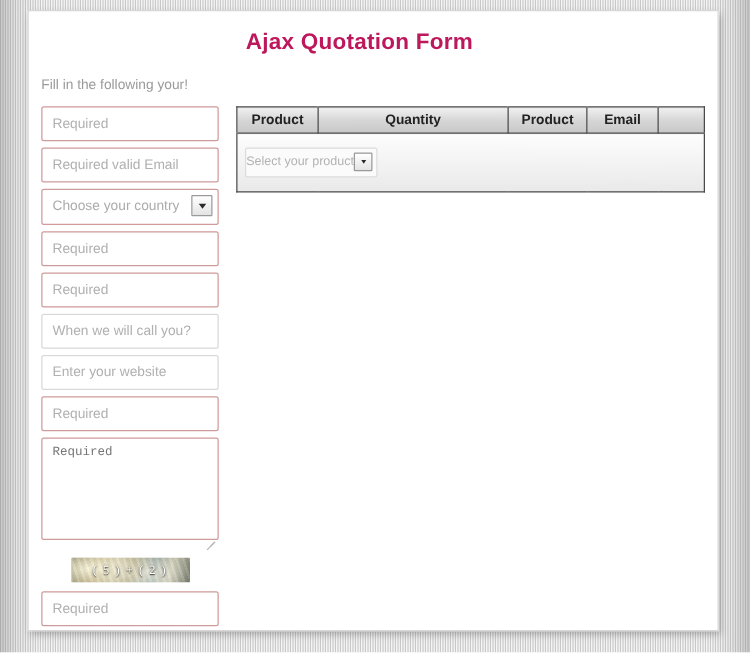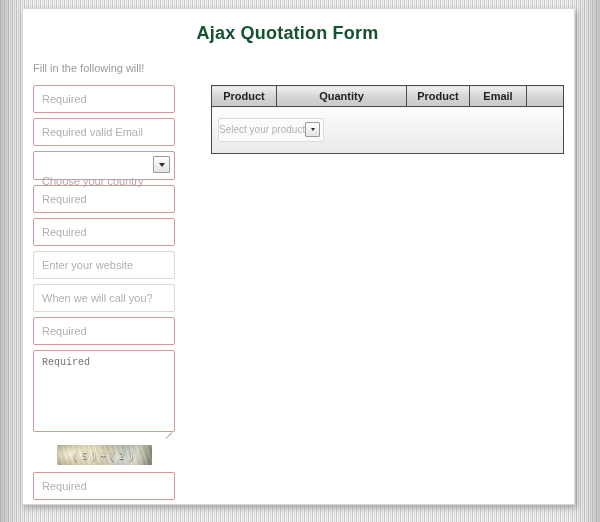--- a/index.html
+++ b/index.html
@@ -51,21 +51,21 @@
     background: #ffffff;
     border: 1px solid #d8d8d8;
     box-shadow: 2px 3px 6px rgba(90,90,90,0.45);
     box-sizing: border-box;
     overflow: hidden;
   }
 
   
   .form-title {
     text-align: center;
-    color: #14532d;
+    color: #be185d;
     font-size: 18px;
     font-weight: bold;
     font-family: "Liberation Sans", sans-serif;
     letter-spacing: 0.2px;
     margin: 14px 0 0 0;
     padding-right: 22px;
   }
 
   .intro-text {
     color: #9a9a9a;
@@ -79,21 +79,21 @@
     align-items: flex-start;
     margin-top: 11px;
     justify-content: space-between;
   }
   #left-col {
     width: 152px;
     margin-left: 10px;
     flex: 0 0 152px;
   }
   #right-col {
-    margin-left: 26px;
+    margin-left: 4px;
     flex: 1 1 auto;
     padding-right: 10px;
   }
 
   
   .field {
     display: block;
     box-sizing: border-box;
     width: 142px;
     height: 28px;
@@ -120,21 +120,21 @@
     height: 29px;
     margin-bottom: 5px;
     border: 1px solid #cf9a9a;
     border-radius: 2px;
     background: #ffffff;
     box-sizing: border-box;
   }
   .select-wrap .sel-label {
     position: absolute;
     left: 8px;
-    top: 16px;
+    top: 0;
     line-height: 27px;
     font-size: 11px;
     color: #ababab;
   }
   .sel-arrow {
     position: absolute;
     right: 4px;
     top: 4px;
     width: 17px;
     height: 17px;
@@ -280,44 +280,44 @@
 </style>
 </head>
 <body>
 
 <div id="page-frame"></div>
 
 <div id="card">
 
   <h1 class="form-title">Ajax Quotation Form</h1>
 
-  <div class="intro-text">Fill in the following will!</div>
+  <div class="intro-text">Fill in the following your!</div>
 
   <div id="columns">
 
     <div id="left-col">
 
       <input class="field" type="text" placeholder="Required" style="">
 
       <input class="field" type="text" placeholder="Required valid Email" style="">
 
       <div class="select-wrap">
         <span class="sel-label">Choose your country</span>
         <span class="sel-arrow">
             <i></i>
           </span>
       </div>
 
       <input class="field" type="text" placeholder="Required" style="">
 
       <input class="field" type="text" placeholder="Required" style="">
 
+      <input class="field optional" type="text" placeholder="When we will call you?" style="">
+
       <input class="field optional" type="text" placeholder="Enter your website" style="">
-
-      <input class="field optional" type="text" placeholder="When we will call you?" style="">
 
       <input class="field" type="text" placeholder="Required" style="">
 
       <div class="textarea-wrap">
         <textarea class="textarea-field" placeholder="Required" style=""></textarea>
         <span class="resize-grip">
           <span style="width:9px; top:8px;"></span>
           <span style="width:5px; top:8px; right:0;"></span>
         </span>
       </div>

